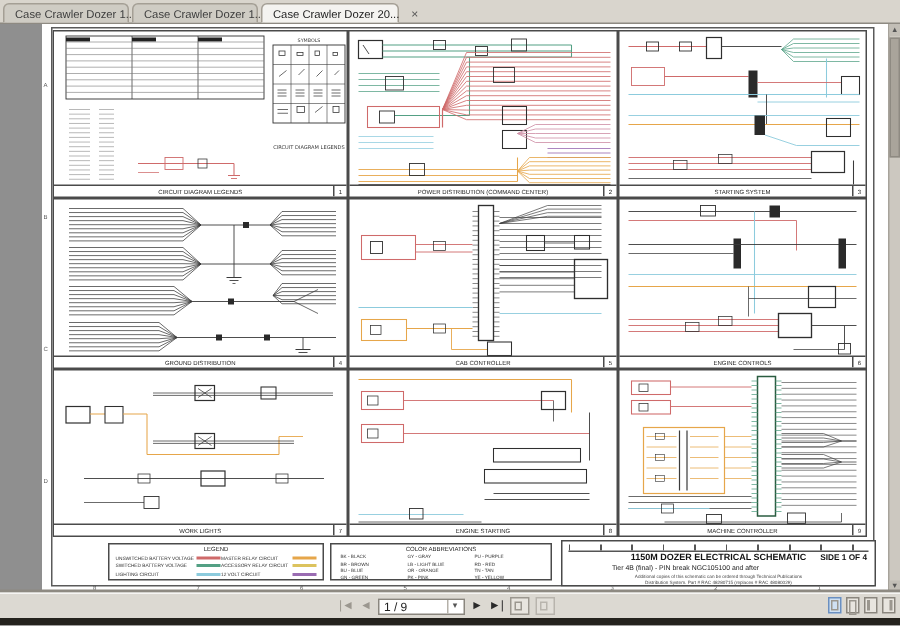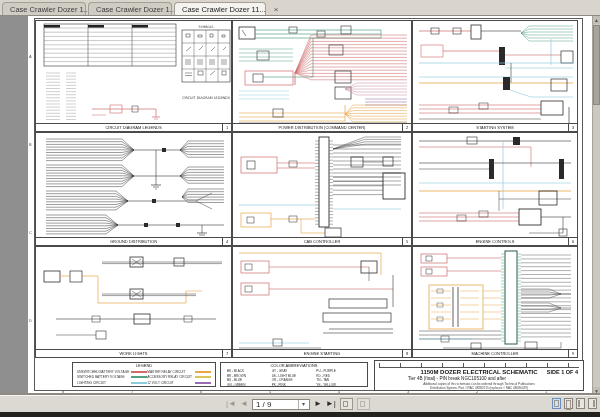--- a/index.html
+++ b/index.html
@@ -64,21 +64,21 @@
 <body>
 
 <div class="tabbar">
   <div class="tab" style="left:2px;width:84px">
     <span>Case Crawler Dozer 1...</span>
   </div>
   <div class="tab" style="left:88px;width:84px">
     <span>Case Crawler Dozer 1...</span>
   </div>
   <div class="tab active" style="left:174px;width:92px">
-    <span>Case Crawler Dozer 11...</span><span class="close">×</span>
+    <span>Case Crawler Dozer 20...</span><span class="close">×</span>
   </div>
 </div>
 
 <div class="viewer">
   <div class="page" id="page">
     <div class="sheet-border"></div>
     <div id="panels">
         <div class="panel" style="left: 7px; top: 4px; width: 197px; height: 112px;">
           <svg width="195" height="103" viewBox="0 0 195 103">
             <rect x="8" y="3" width="132" height="42" fill="none" stroke="#2f2f2f" stroke-width="0.6"></rect>

